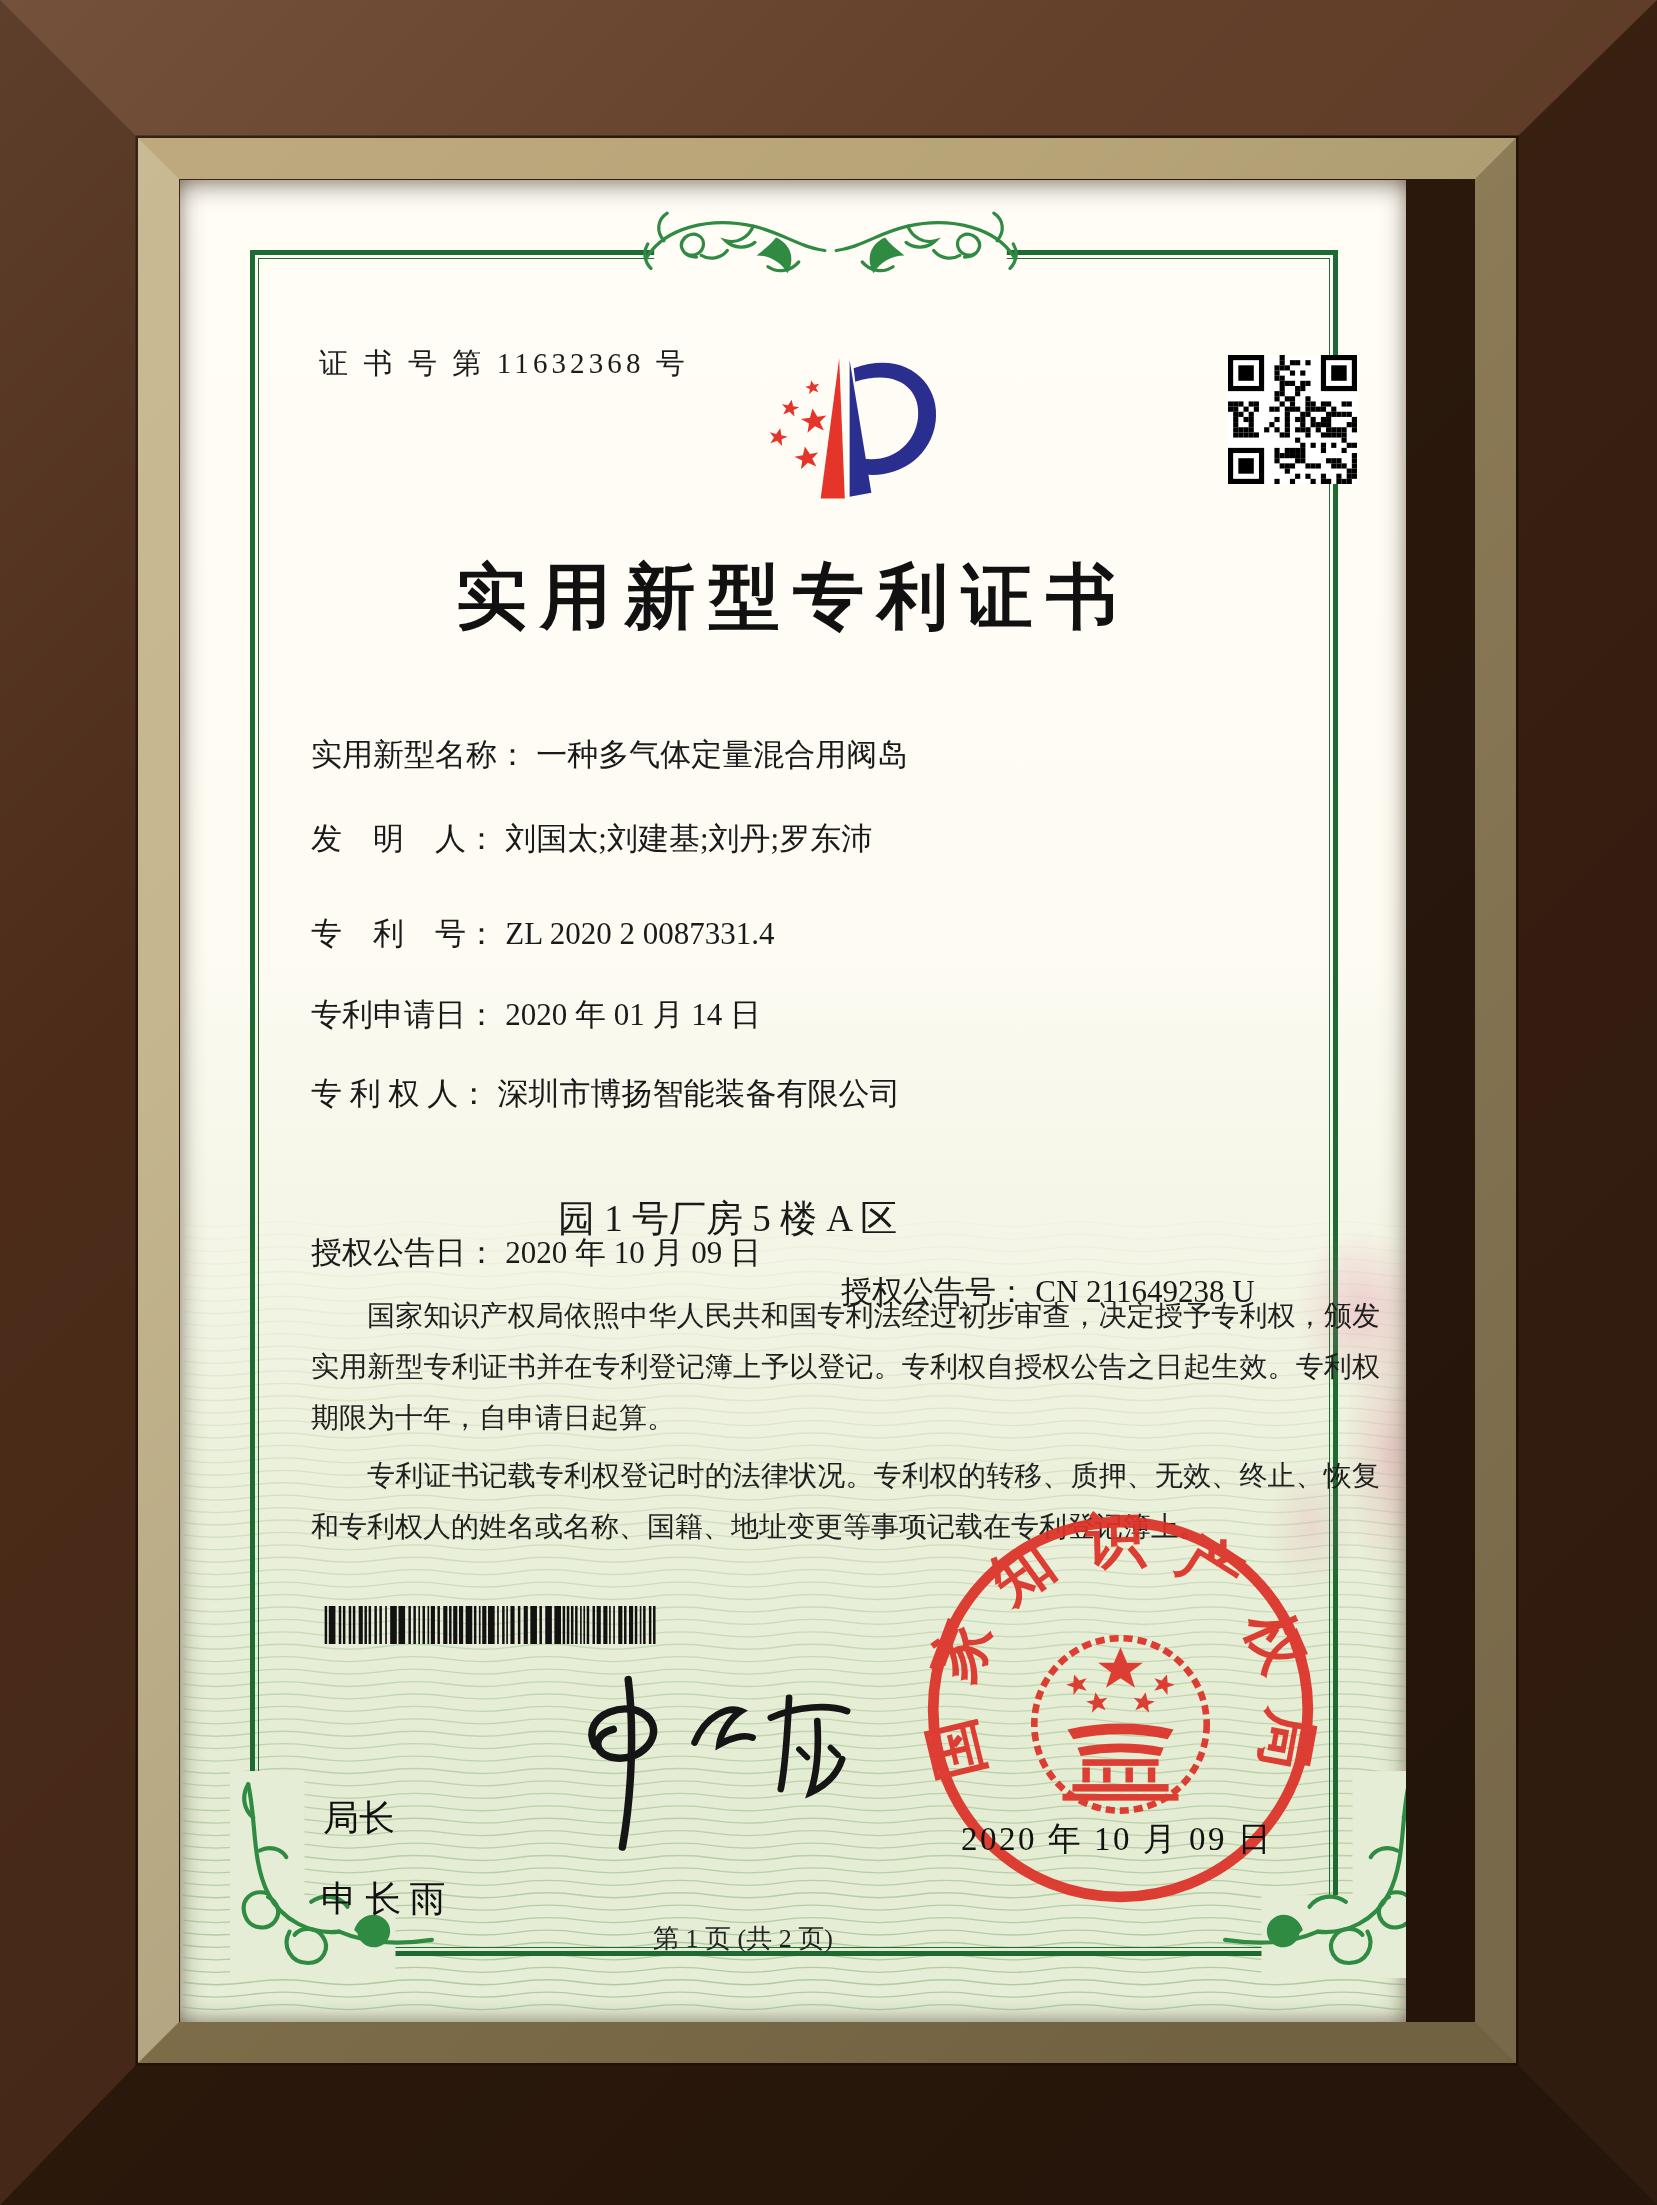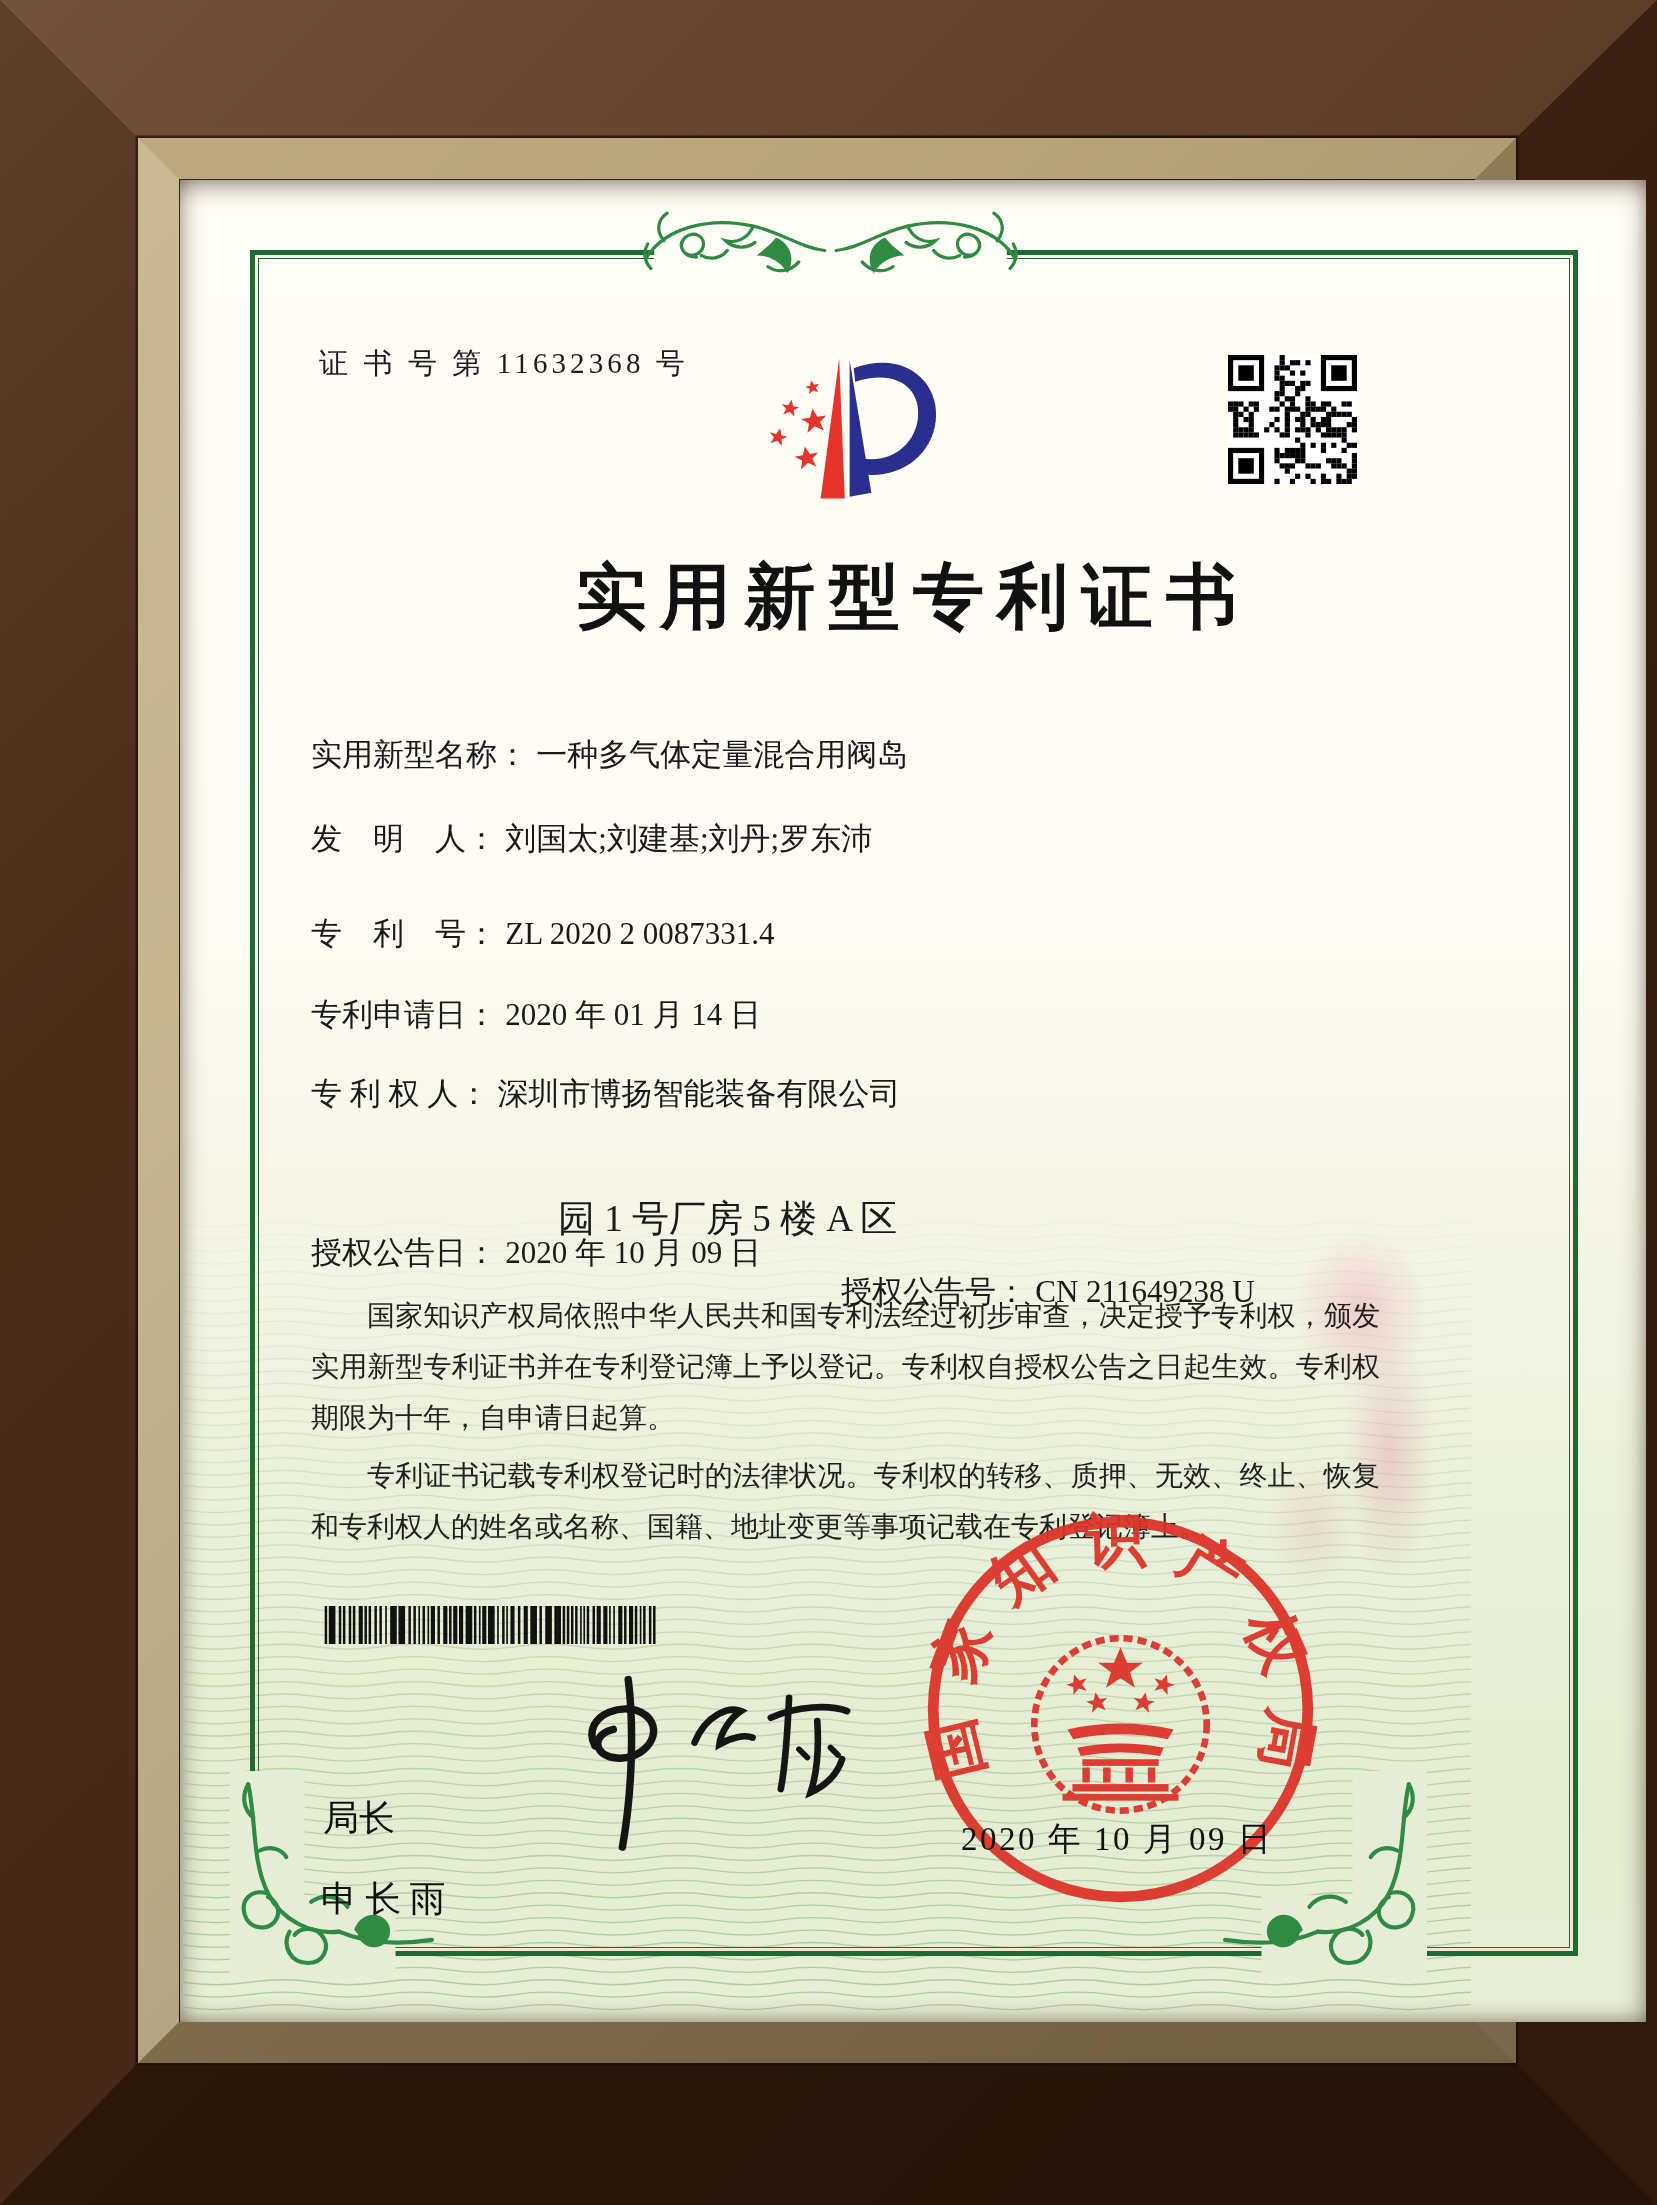--- a/index.html
+++ b/index.html
@@ -22,21 +22,21 @@
   }
   .gold{
     position:absolute;left:138px;top:138px;right:141px;bottom:142px;
     box-sizing:border-box;border-style:solid;
     border-width:41px 41px 41px 41px;
     border-color:#b7a578 #93805a #8a7750 #c5b68e;
     box-shadow:0 0 0 2.5px #241307;
   }
   
   .paper{
-    position:absolute;left:180px;top:180px;width:1466px;height:1842px;
+    position:absolute;left:180px;top:180px;width:1226px;height:1842px;
     background:linear-gradient(180deg,#fffdf6 0%,#fdfbf2 42%,#f4f5e6 58%,#eaf0da 72%,#e4ecd3 88%,#e6eed7 100%);
     box-shadow:
       inset 0 18px 25px -13.3px rgba(60,40,20,.55),
       inset 0 -15px 21.5px -13.3px rgba(60,40,20,.45),
       inset 18px 0 25px -16.6px rgba(60,40,20,.40),
       inset -18px 0 25px -16.6px rgba(60,40,20,.40);
     overflow:hidden;
   }
   .waves{position:absolute;left:3.3px;right:3.3px;top:1036px;height:806px;z-index:0;}
   .green-border{
@@ -516,14 +516,15 @@
       <rect x="-46" y="52" width="9" height="18"></rect>
       <rect x="-21" y="52" width="9" height="18"></rect>
       <rect x="6" y="52" width="9" height="18"></rect>
       <rect x="33" y="52" width="9" height="18"></rect>
       <rect x="-58" y="72" width="116" height="9"></rect>
       <rect x="-70" y="84" width="140" height="8"></rect>
     </g>
   </svg>
   <div class="abs seal-date">2020 年 10 月 09 日</div>
 
+  <div class="abs footer">第 1 页 (共 2 页)</div>
 </div>
 
 
 </body></html>

